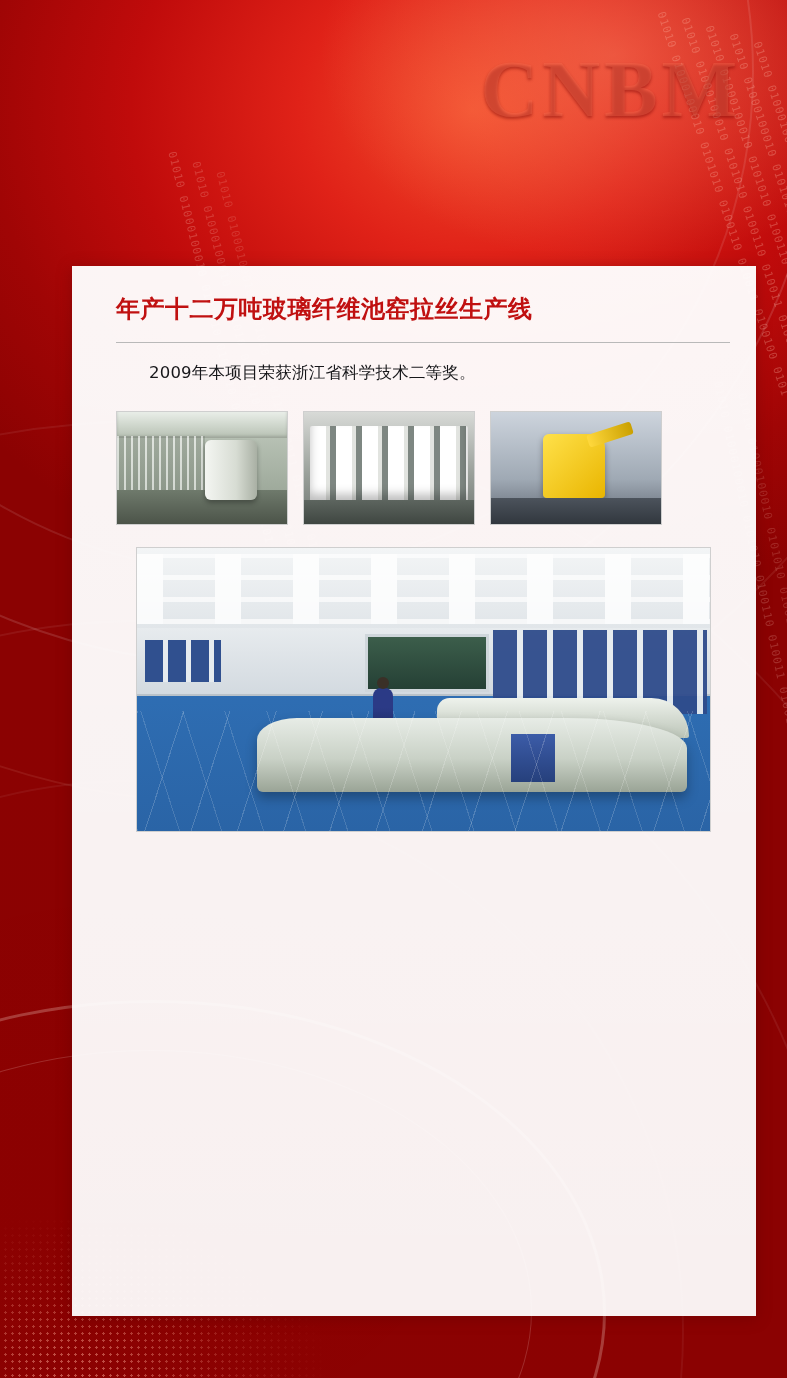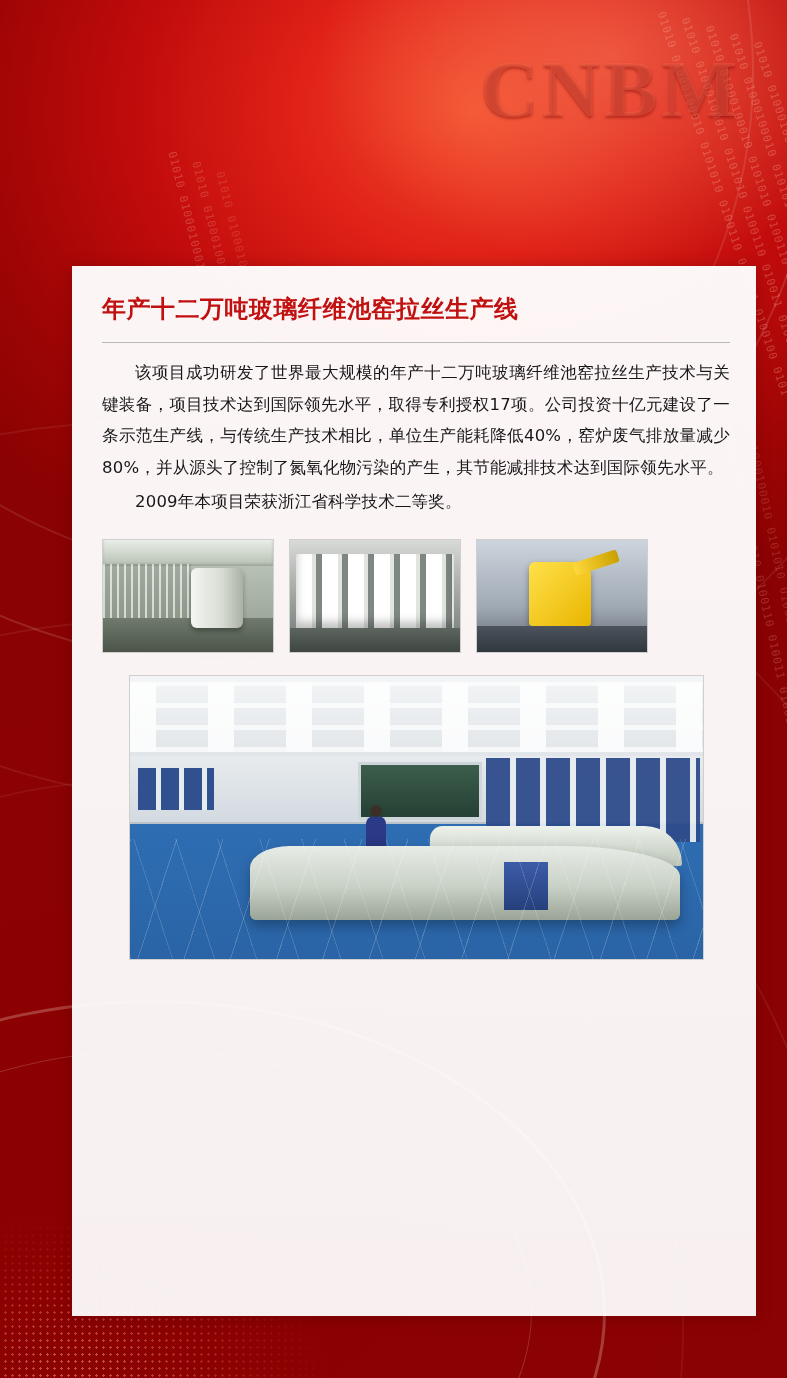--- a/index.html
+++ b/index.html
@@ -105,21 +105,21 @@
   
   .panel {
     position: absolute;
     left: 72px;
     top: 266px;
     width: 684px;
     bottom: 62px;
     background: linear-gradient(180deg, rgba(255,255,255,0.96) 0%, rgba(255,255,255,0.94) 100%);
     box-shadow: 0 2px 14px rgba(80,0,0,0.35);
   }
-  .panel-inner { padding: 26px 26px 0 30px; }
+  .panel-inner { padding: 26px 26px 0 30px; margin-left: 14px; }
 
   .title {
     font-family: "DejaVu Sans", sans-serif;
     font-weight: 700;
     font-size: 24px;
     line-height: 1.42;
     color: #c01010;
     letter-spacing: 0.5px;
   }
   .rule {
@@ -328,21 +328,20 @@
 
   <div class="panel">
     <div class="panel-inner">
       <div class="title">
         <div>年产十二万吨玻璃纤维池窑拉丝生产线</div>
       </div>
 
       <div class="rule"></div>
 
       <div class="body-text">
-        <p>该项目成功研发了世界最大规模的年产十二万吨玻璃纤维池窑拉丝生产技术与关键装备，项目技术达到国际领先水平，取得专利授权17项。公司投资十亿元建设了一条示范生产线，与传统生产技术相比，单位生产能耗降低40%，窑炉废气排放量减少80%，并从源头了控制了氮氧化物污染的产生，其节能减排技术达到国际领先水平。</p>
         <p>2009年本项目荣获浙江省科学技术二等奖。</p>
       </div>
 
       <div class="thumbs">
         <div class="thumb t1">
           <div class="vlines"></div>
           <div class="rail"></div>
         </div>
         <div class="thumb t2">
           <div class="rolls"></div>

